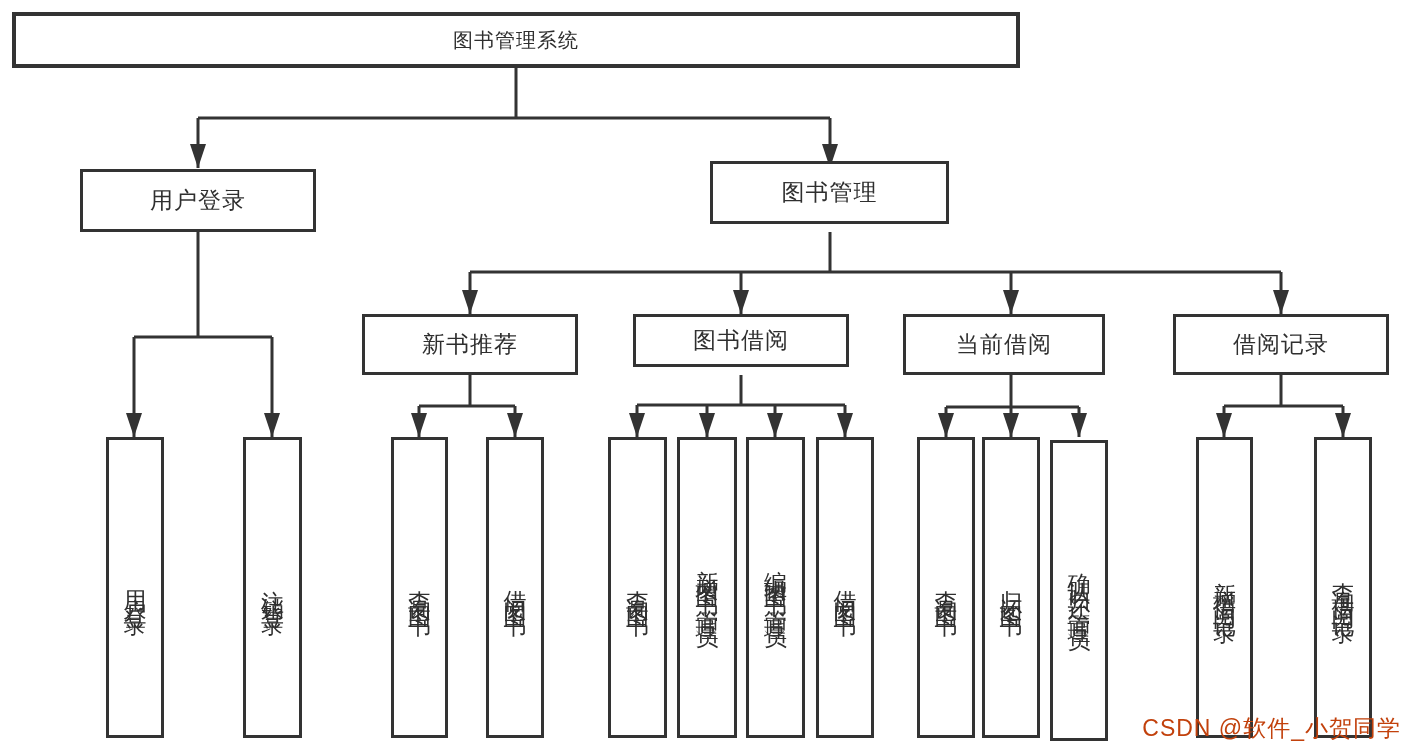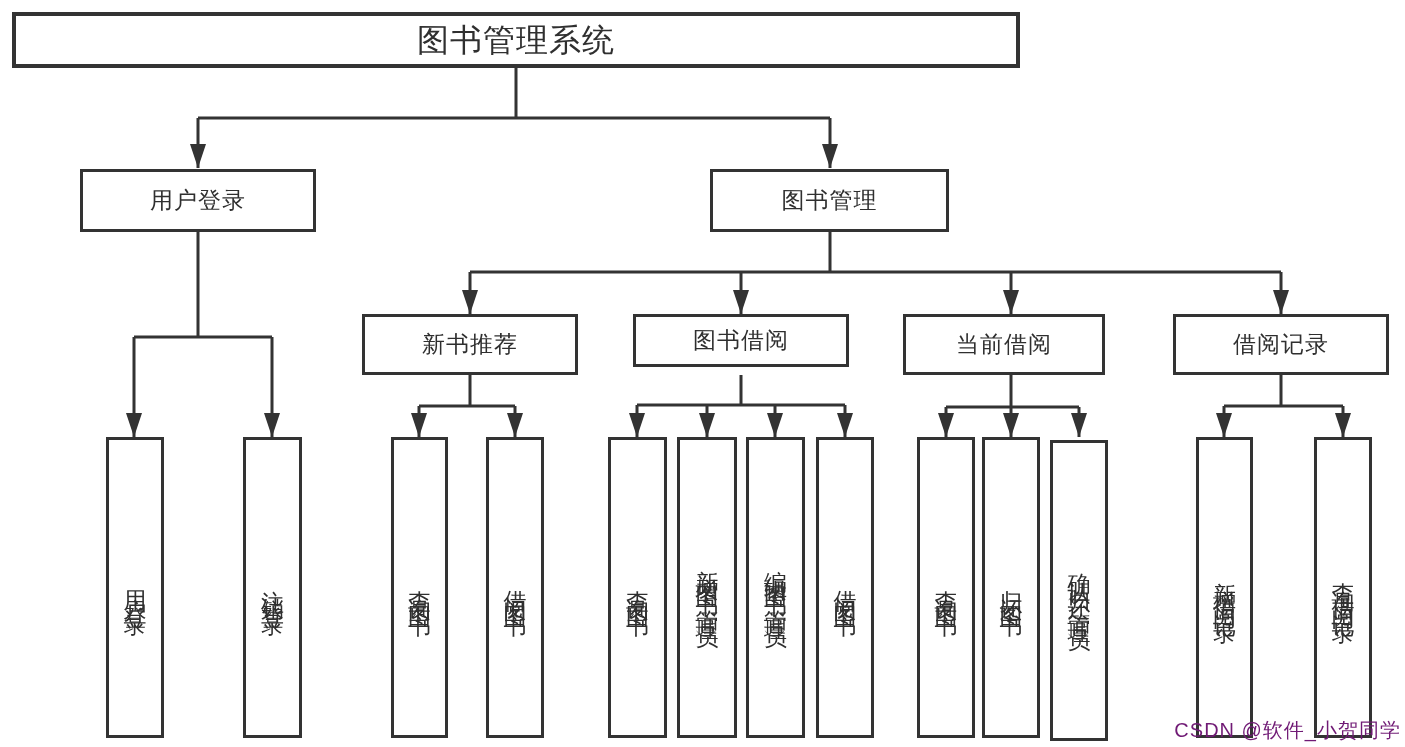--- a/index.html
+++ b/index.html
@@ -26,41 +26,41 @@
     background: #ffffff;
     color: #2f2f2f;
     display: flex;
     align-items: center;
     justify-content: center;
     font-size: 23px;
     letter-spacing: 1px;
     text-align: center;
     line-height: 1;
   }
-  .node.root { border-width: 4px; font-size: 32px; }
+  .node.root { border-width: 4px; font-size: 20px; }
   .node.v {
     writing-mode: vertical-rl;
     text-orientation: mixed;
     letter-spacing: 8px;
     font-size: 23px;
     padding: 6px 0;
   }
   .watermark {
     position: absolute;
     right: 4px; bottom: 3px;
-    font-size: 20px;
-    color: #701a75;
+    font-size: 23px;
+    color: #c2410c;
     letter-spacing: 1px;
     z-index: 10;
     white-space: nowrap;
   }
   
   #n-root        { left:12px;   top:12px;  width:1008px; height:56px; }
   #n-user-login  { left:80px;   top:169px; width:236px;  height:63px; }
-  #n-book-mgmt   { left:710px;  top:169px; width:239px;  height:63px; }
+  #n-book-mgmt   { left:710px;  top:161px; width:239px;  height:63px; }
   #n-new-book    { left:362px;  top:314px; width:216px;  height:61px;text-align:right; }
   #n-book-borrow { left:633px;  top:314px; width:216px;  height:53px; }
   #n-cur-borrow  { left:903px;  top:314px; width:202px;  height:61px; }
   #n-borrow-rec  { left:1173px; top:314px; width:216px;  height:61px; }
   #n-leaf-login    { left:106px;  top:437px; width:58px; height:301px; }
   #n-leaf-logout   { left:243px;  top:437px; width:59px; height:301px; }
   #n-leaf-query1   { left:391px;  top:437px; width:57px; height:301px; }
   #n-leaf-borrow1  { left:486px;  top:437px; width:58px; height:301px; }
   #n-leaf-query2   { left:608px;  top:437px; width:59px; height:301px; }
   #n-leaf-add      { left:677px;  top:437px; width:60px; height:301px; }

